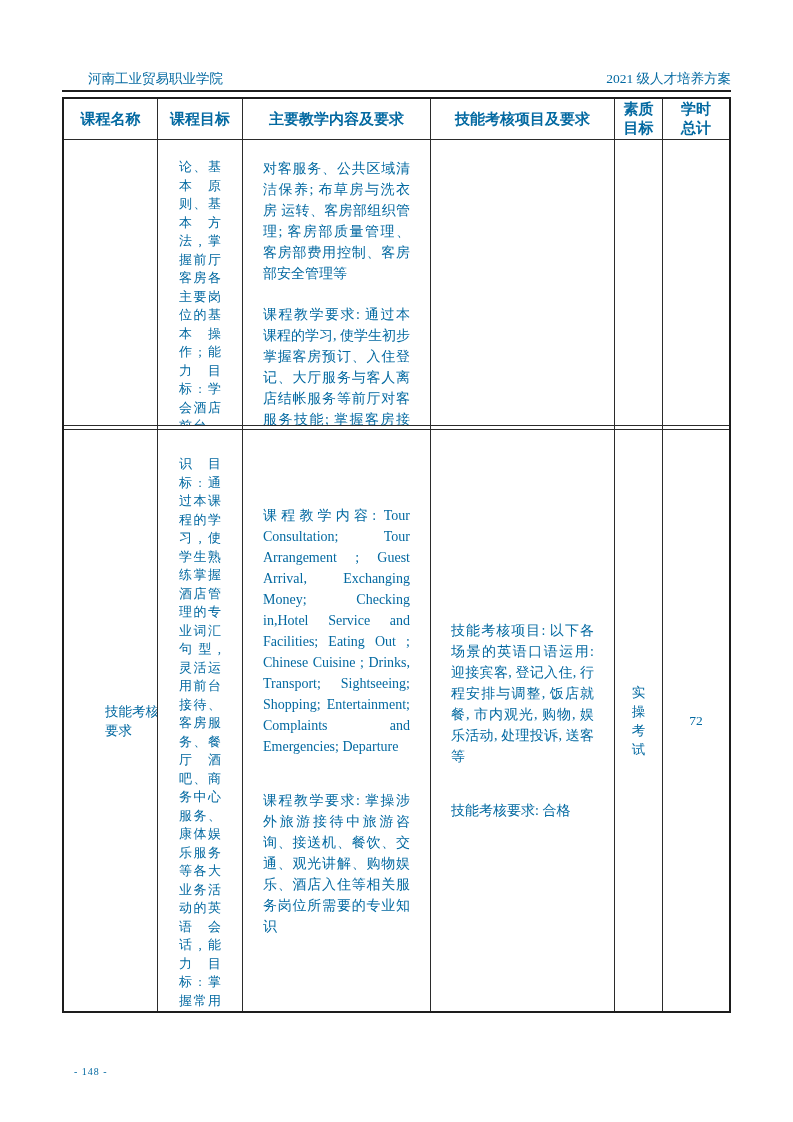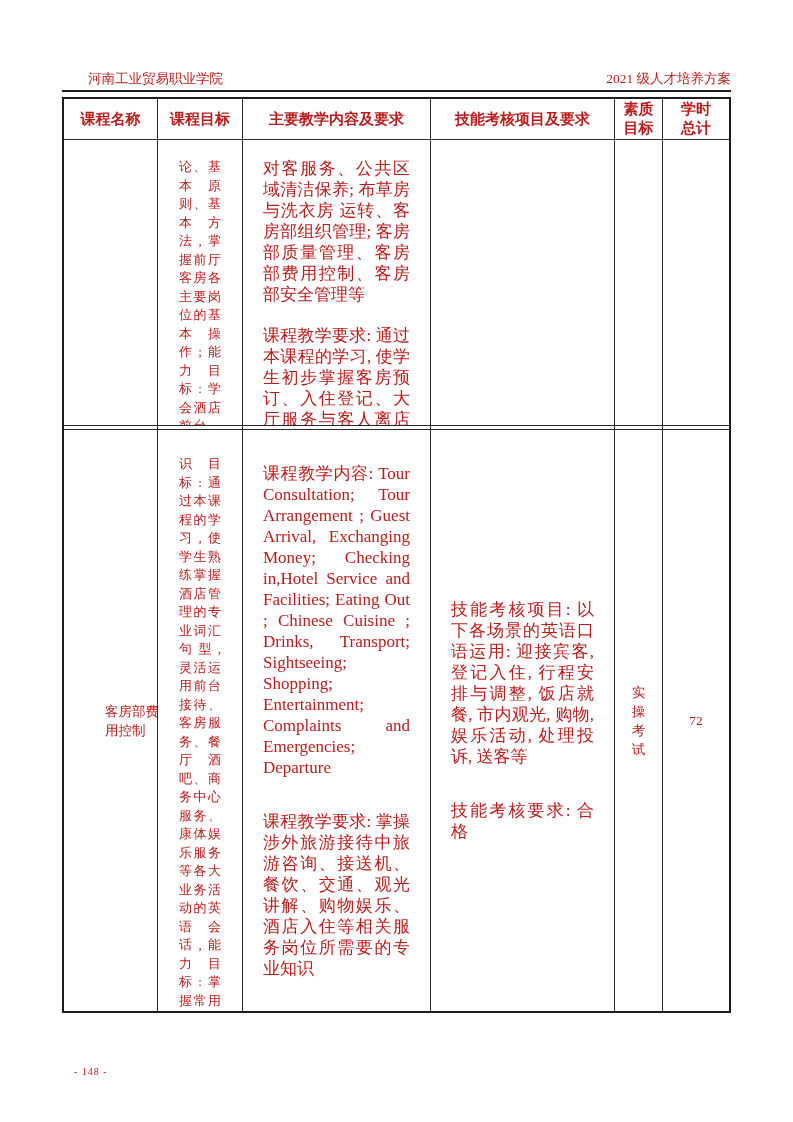--- a/index.html
+++ b/index.html
@@ -6,21 +6,21 @@
     margin: 0;
     padding: 0;
     background: #ffffff;
   }
   .page {
     position: relative;
     width: 752px;
     height: 1122px;
     background: #ffffff;
     font-family: "Liberation Serif", "DejaVu Serif", serif;
-    color: #b91c1c;
+    color: #0369a1;
     overflow: hidden;
   }
   
   .doc-header {
     position: absolute;
     top: 70px;
     left: 62px;
     width: 669px;
     display: flex;
     justify-content: space-between;
@@ -74,21 +74,21 @@
   .spacer.last-col { border-right: none; }
   
   .c-obj {
     font-size: 13px;
     line-height: 18.5px;
     padding: 5px 8px;
     text-align: justify;
   }
   .c-obj.row2 { padding-top: 12px; }
   .c-txt {
-    font-size: 17px;
+    font-size: 14px;
     line-height: 21px;
     padding: 5px 7px;
     text-align: justify;
   }
   .v-center {
     display: flex;
     flex-direction: column;
     justify-content: center;
   }
   .c-course { padding-left: 28px; font-size: 13.5px; line-height: 19px; }
@@ -150,21 +150,21 @@
     <div class="cell last-col"></div>
 
     <div class="spacer"></div>
     <div class="spacer"></div>
     <div class="spacer"></div>
     <div class="spacer"></div>
     <div class="spacer"></div>
     <div class="spacer last-col"></div>
 
     <div class="cell last-row v-center c-course">
-      <p>客房部费用控制</p>
+      <p>技能考核要求</p>
     </div>
     <div class="cell last-row c-obj row2">
       <p>识目标:通过本课程的学习,使学生熟练掌握酒店管理的专业词汇句型,灵活运用前台接待、客房服务、餐厅酒吧、商务中心服务、康体娱乐服务等各大业务活动的英语会话,能力目标:掌握常用的英语情景会话,并能较准确地胜任涉外旅游饭店服务工作;素质目标:具有现场发现问题、综合分析问题和解决生产实际问题的能力,组织开展工作的能力、协调能力和团队合作的能力</p>
     </div>
     <div class="cell last-row c-txt v-center">
       <p>课程教学内容: Tour Consultation; Tour Arrangement ; Guest Arrival, Exchanging Money; Checking in,Hotel Service and Facilities; Eating Out ; Chinese Cuisine ; Drinks, Transport; Sightseeing; Shopping; Entertainment; Complaints and Emergencies; Departure</p>
       <p class="gap">课程教学要求: 掌操涉外旅游接待中旅游咨询、接送机、餐饮、交通、观光讲解、购物娱乐、酒店入住等相关服务岗位所需要的专业知识</p>
     </div>
     <div class="cell last-row c-txt v-center">
       <p>技能考核项目: 以下各场景的英语口语运用: 迎接宾客, 登记入住, 行程安排与调整, 饭店就餐, 市内观光, 购物, 娱乐活动, 处理投诉, 送客等</p>

